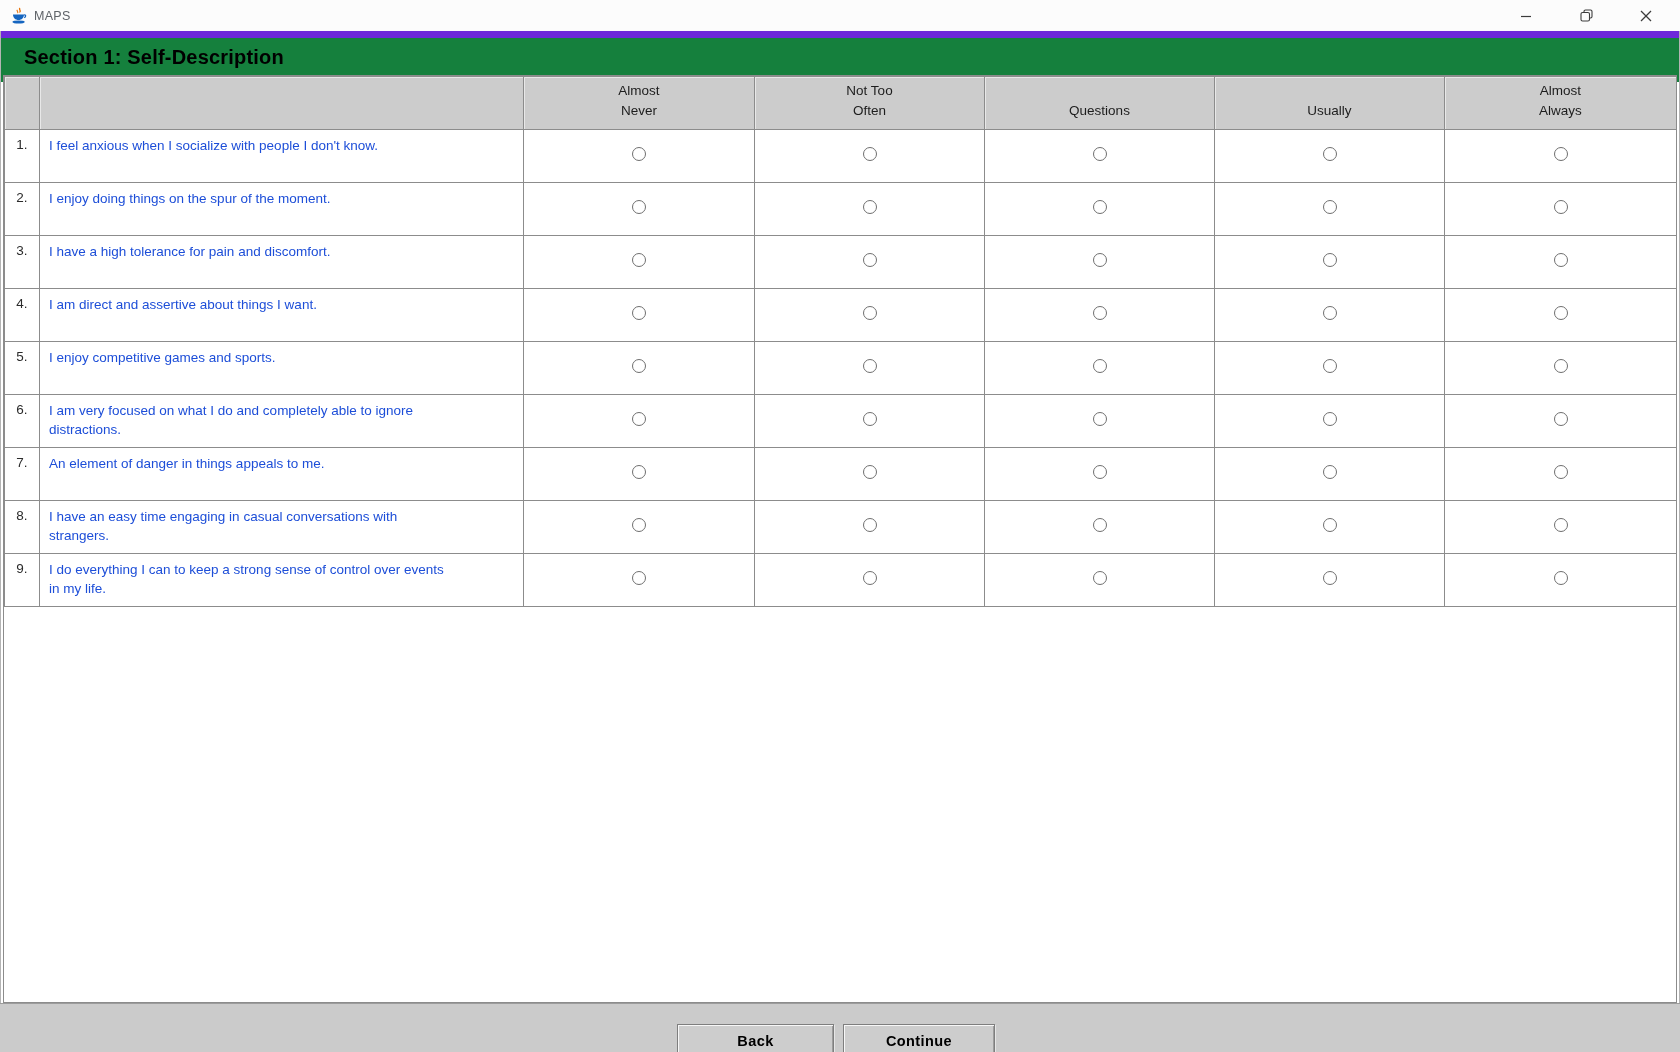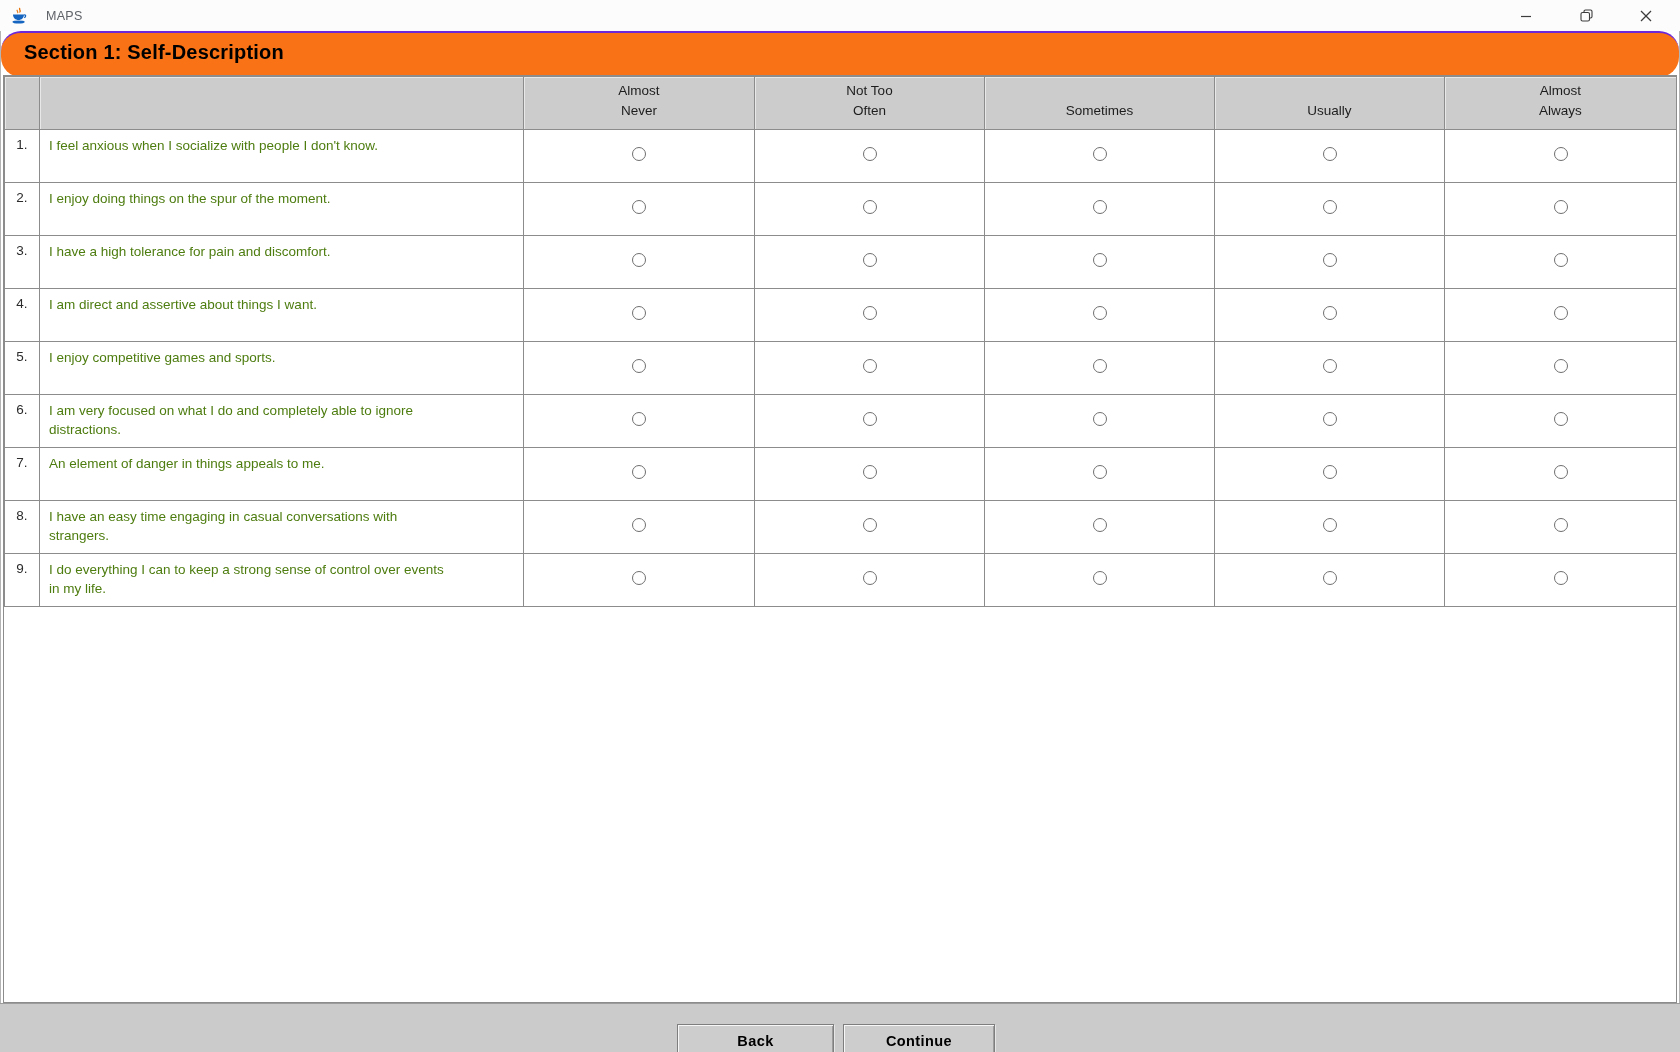--- a/index.html
+++ b/index.html
@@ -7,32 +7,31 @@
     width:1680px;height:1052px;position:relative;background:#ffffff;
     font-family:"Liberation Sans", sans-serif;overflow:hidden;
     box-shadow:inset 0 0 0 1px #b4b4b4;
   }
   
   .titlebar{
     position:absolute;top:0;left:0;right:0;height:31px;background:#fcfcfc;
     display:flex;align-items:center;
   }
   .app-icon{margin-left:10px;width:18px;height:18px;display:inline-flex;}
-  .app-title{margin-left:18px;font-size:12.5px;color:#5f6368;letter-spacing:.3px;}
+  .app-title{margin-left:6px;font-size:12.5px;color:#5f6368;letter-spacing:.3px;}
   .win-controls{position:absolute;right:4px;top:0;height:31px;display:flex;}
   .win-btn{
     width:60px;height:31px;display:flex;align-items:center;justify-content:center;
     background:transparent;border:none;padding:0;cursor:default;
   }
   .win-btn svg{display:block;}
   
   .band{
-    position:absolute;top:31px;left:1px;right:1px;height:44px;background:#f97316;
-    border-top:2px solid #6d28d9;
-    border-radius:20px;
+    position:absolute;top:31px;left:1px;right:1px;height:44px;background:#15803d;
+    border-top:7px solid #6d28d9;
   }
   .page-title{
     position:absolute;left:23px;top:8px;font-size:20px;font-weight:bold;color:#000;
     letter-spacing:.2px;
   }
   .progress{
     position:absolute;right:23px;top:5px;text-align:right;
     font-size:13px;font-weight:bold;color:#000;line-height:16px;margin-top:48px;
   }
   
@@ -49,21 +48,21 @@
     box-shadow:inset 1px 1px 0 rgba(255,255,255,.55);
   }
   th.th-opt div{line-height:20px;text-align:center;}
   td{border:1px solid #8c8c8c;background:#fff;height:53px;}
   td.num{
     text-align:center;vertical-align:top;padding-top:7px;
     font-size:13.5px;color:#2b2b2b;
   }
   td.qtext{
     vertical-align:top;padding:6px 66px 0 9px;
-    font-size:13.5px;color:#4d7c0f;line-height:19px;
+    font-size:13.5px;color:#1d4ed8;line-height:19px;
   }
   td.radio-cell{text-align:center;vertical-align:middle;}
   .radio{
     display:inline-block;width:14px;height:14px;border:1.5px solid #6f6f6f;
     border-radius:50%;background:#fff;box-sizing:border-box;
   }
   
   .footer{
     position:absolute;top:1003px;left:0;right:0;height:49px;background:#cbcbcb;
     border-top:1px solid #9c9c9c;
@@ -138,21 +137,21 @@
           <th class="th-question"></th>
           <th class="th-opt">
             <div>Almost</div>
             <div>Never</div>
           </th>
           <th class="th-opt">
             <div>Not Too</div>
             <div>Often</div>
           </th>
           <th class="th-opt">
-            <div>Sometimes</div>
+            <div>Questions</div>
           </th>
           <th class="th-opt">
             <div>Usually</div>
           </th>
           <th class="th-opt">
             <div>Almost</div>
             <div>Always</div>
           </th>
         </tr>
     </thead>

